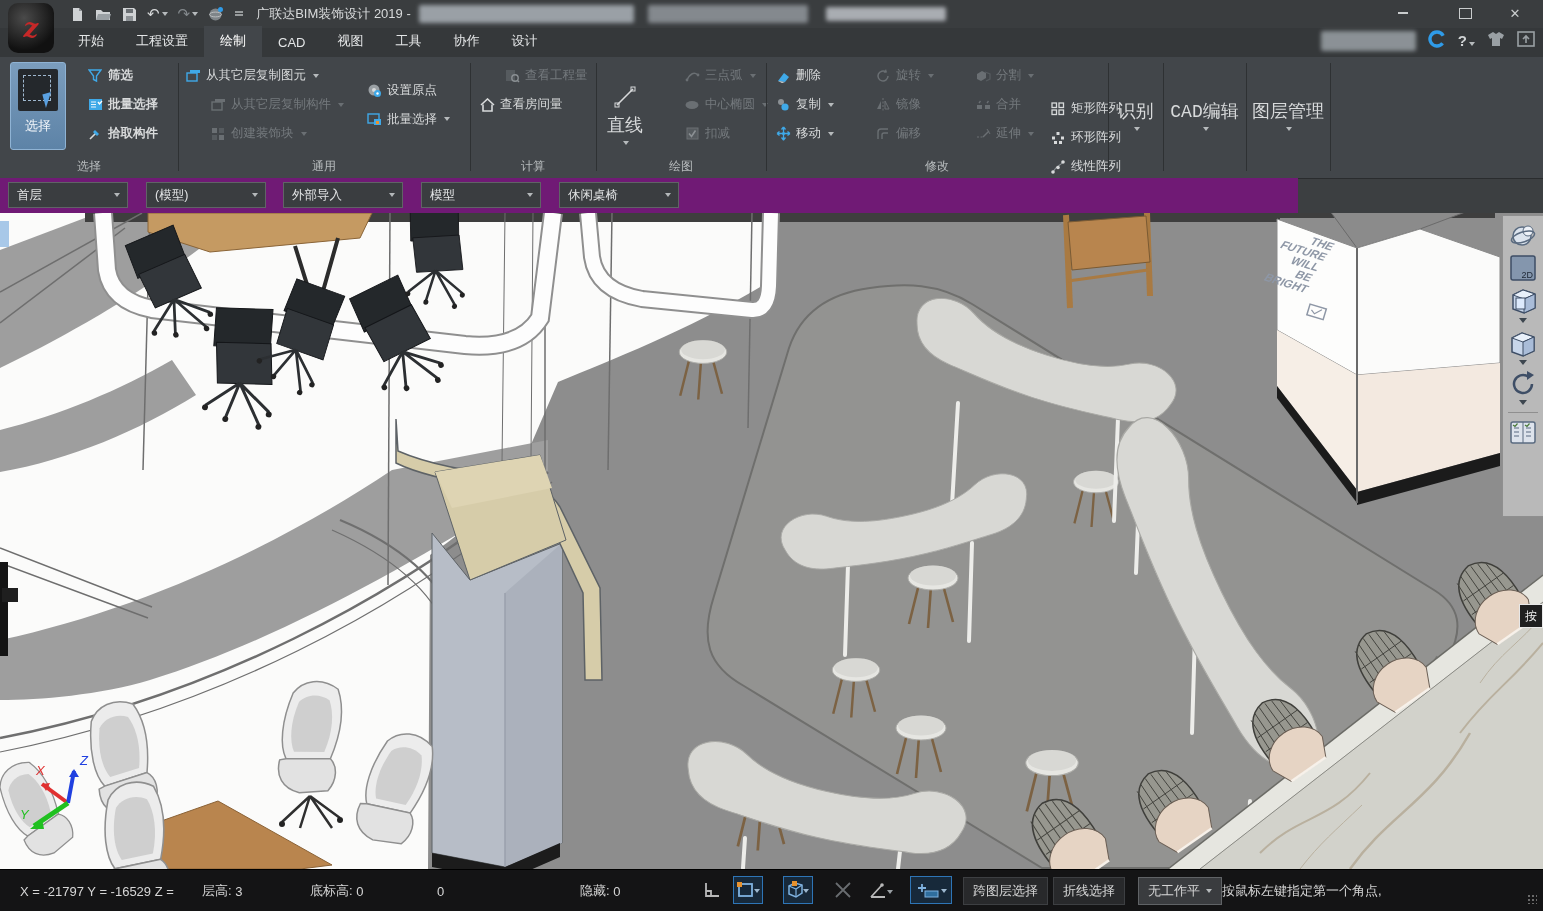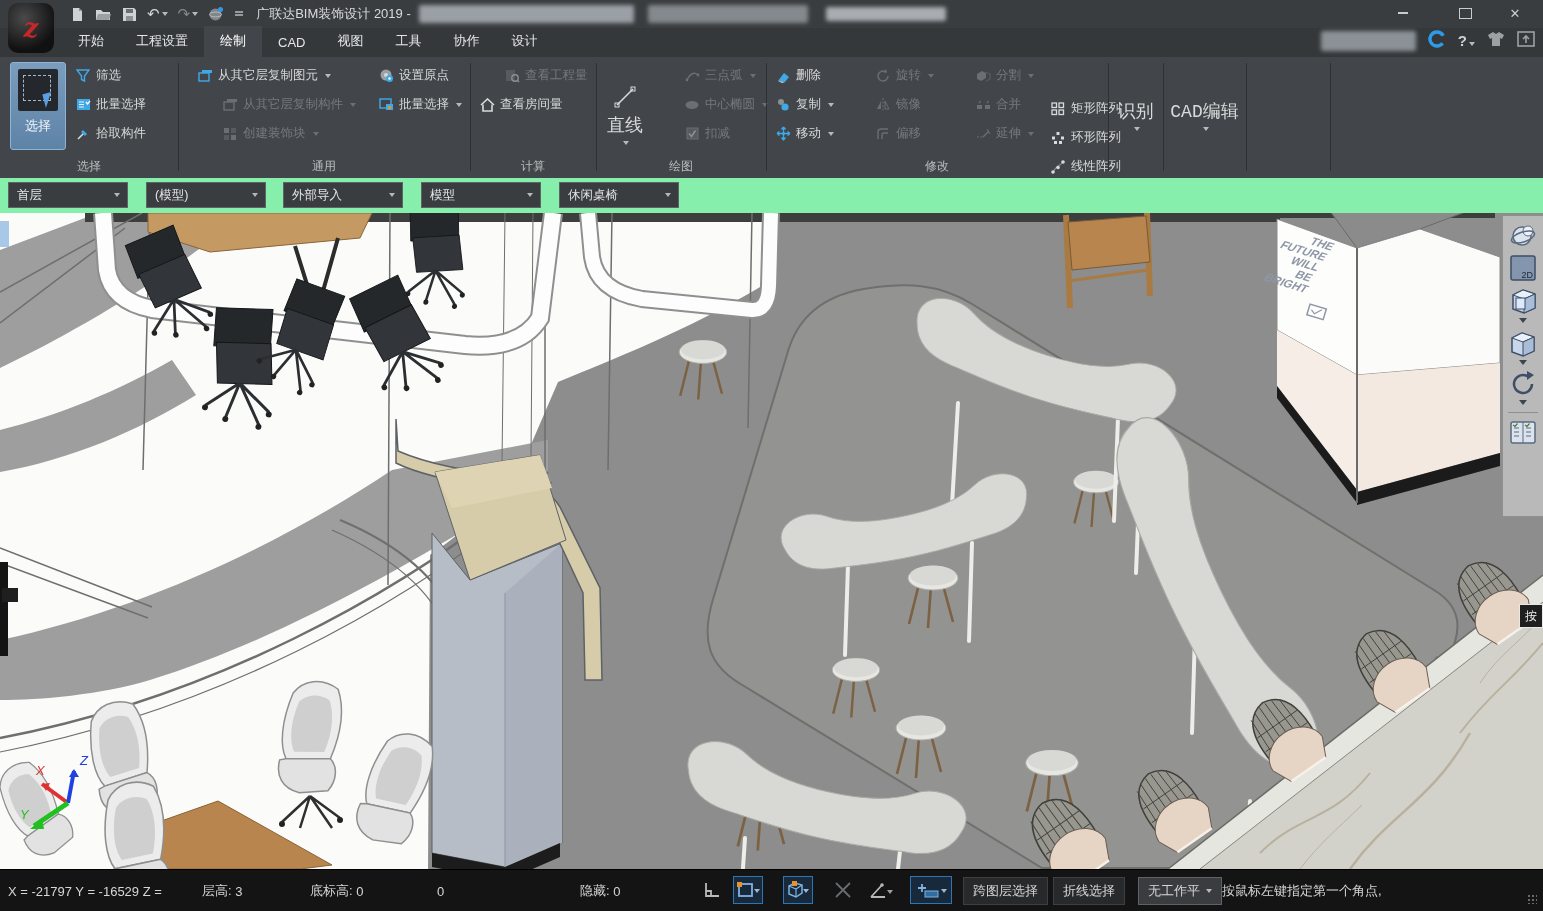--- a/index.html
+++ b/index.html
@@ -40,21 +40,21 @@
   .dis .caret{border-top-color:#6a6f73;}
   .bigbtn{position:absolute;left:10px;top:5px;width:54px;height:86px;border:1px solid #8fb3d4;border-radius:3px;
           background:linear-gradient(#7b9dbd,#5d83a7);display:flex;flex-direction:column;align-items:center;justify-content:flex-start;cursor:default;}
   .bigicon{margin-top:6px;width:40px;height:42px;background:#24282c;border-radius:2px;position:relative;}
   .bigicon .dash{position:absolute;left:5px;top:6px;width:26px;height:24px;border:1px dashed #9fb8cf;}
   .bigicon .cur{position:absolute;right:5px;bottom:4px;width:0;height:0;border-left:9px solid #5aa0e0;border-bottom:14px solid transparent;transform:rotate(-15deg);}
   .bigbtn span{color:#f2f6fa;font-size:13px;margin-top:6px;}
   .vbtn{position:absolute;top:4px;height:108px;display:flex;flex-direction:column;align-items:center;justify-content:center;gap:4px;color:#d8dadb;font-size:18px;border-radius:2px;font-family:Liberation Mono, monospace;}
   .ic{display:inline-flex;width:16px;height:16px;align-items:center;justify-content:center;flex:none;}
   
-  .selrow{left:0;top:178px;width:1543px;height:35px;background:#86efac;}
+  .selrow{left:0;top:178px;width:1298px;height:35px;background:#701a75;}
   .dd{position:absolute;top:4px;height:26px;background:#3a3d40;border:1px solid #606366;color:#e2e4e5;
       display:flex;align-items:center;padding:0 8px;font-size:12.5px;width:120px;box-sizing:border-box;}
   .dd .caret{position:absolute;right:7px;border-top-color:#b4b8ba;}
   
   .viewport{left:0;top:213px;width:1543px;height:656px;background:#8d8d8d;}
   
   .vstrip{position:absolute;right:0;top:2px;width:41px;height:302px;background:#b9b9b9;
           border:1px solid #8f8f8f;border-right:none;box-sizing:border-box;
           display:flex;flex-direction:column;align-items:center;padding-top:5px;gap:2px;}
   .vtool{width:32px;display:flex;flex-direction:column;align-items:center;}
@@ -165,21 +165,21 @@
   <div class="abs ribbon">
 
     <div class="rgroup" style="left:0;width:178px;">
       <div class="bigbtn">
         <div class="bigicon">
             <div class="dash"></div>
             <div class="cur"></div>
           </div>
         <span>选择</span>
       </div>
-      <div class="rcols" style="left:68px;">
+      <div class="rcols" style="left:80px;font-weight:bold;">
         <div class="rcol">
           <div class="ritem">
               <span class="ic">
                 <svg width="14" height="14" viewBox="0 0 14 14">
                   <path d="M1,1 H13 L8.5,7 V12 L5.5,10.5 V7 Z" fill="none" stroke="#3fa9e8" stroke-width="1.4"></path>
                 </svg>
               </span>
               <span>筛选</span>
             </div>
           <div class="ritem">
@@ -201,21 +201,21 @@
               </span>
               <span>拾取构件</span>
             </div>
         </div>
       </div>
       <div class="glabel">选择</div>
     </div>
     <div class="rsep" style="left:178px;"></div>
 
     <div class="rgroup" style="left:178px;width:292px;">
-      <div class="rcols" style="left:12px;">
+      <div class="rcols" style="left:0;align-items:center;">
         <div class="rcol">
           <div class="ritem">
               <span class="ic">
                 <svg width="15" height="13" viewBox="0 0 15 13">
                   <rect x="1" y="4" width="10" height="8" fill="none" stroke="#3fa9e8" stroke-width="1.4"></rect>
                   <rect x="4" y="1" width="10" height="3" fill="#3fa9e8"></rect>
                 </svg>
               </span>
               <span>从其它层复制图元</span>
               <span class="caret"></span>
@@ -492,20 +492,26 @@
         </div>
     </div>
     <div class="rsep" style="left:1163px;"></div>
     <div class="rgroup" style="left:1163px;width:83px;">
       <div class="vbtn" style="left:4px;width:75px;">
           <span>CAD编辑</span>
           <span class="caret"></span>
         </div>
     </div>
     <div class="rsep" style="left:1246px;"></div>
+    <div class="rgroup" style="left:1246px;width:84px;">
+      <div class="vbtn" style="left:4px;width:76px;">
+          <span>图层管理</span>
+          <span class="caret"></span>
+        </div>
+    </div>
     <div class="rsep" style="left:1330px;"></div>
   </div>
 
   <div class="abs selrow">
     <div class="dd" style="left:8px;">
         <span>首层</span>
         <span class="caret"></span>
       </div>
     <div class="dd" style="left:146px;">
         <span>(模型)</span>
@@ -785,21 +791,21 @@
             <path d="M5,7 l2,1.5 2.5,-3 M17,7 l2,1.5 2.5,-3" stroke="#4a7a3a" stroke-width="1.2" fill="none"></path>
           </svg>
       </div>
     </div>
 
     
     <div class="tooltip" style="left:1519px;top:391px;"><span>按</span></div>
   </div>
 
   <div class="abs statusbar">
-    <div class="sb" style="left:8px;">
+    <div class="sb" style="left:20px;">
         <span>X = -21797 Y = -16529 Z =</span>
       </div>
     <div class="sb" style="left:202px;"><span>层高:</span>&nbsp;<span>3</span></div>
     <div class="sb" style="left:310px;"><span>底标高:</span>&nbsp;<span>0</span></div>
     <div class="sb" style="left:437px;">
         <span>0</span>
       </div>
     <div class="sb" style="left:580px;"><span>隐藏:</span>&nbsp;<span>0</span></div>
 
     <div class="sibtn" style="left:697px;">

